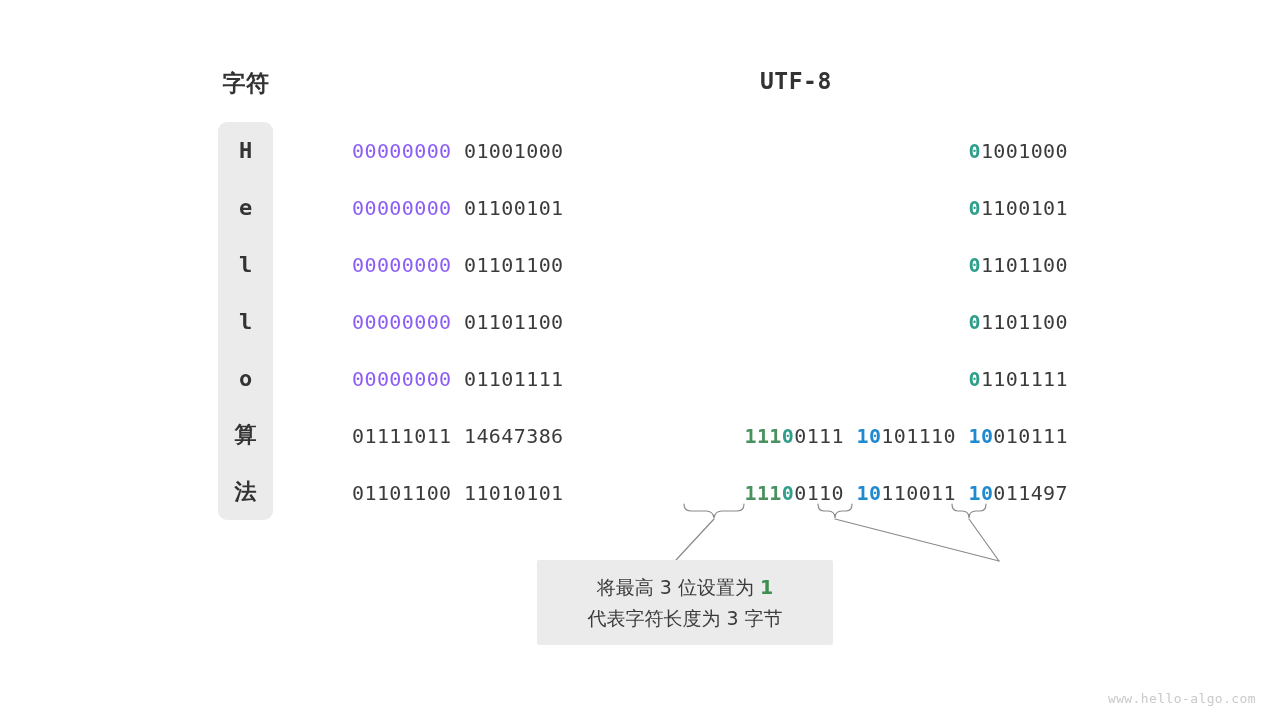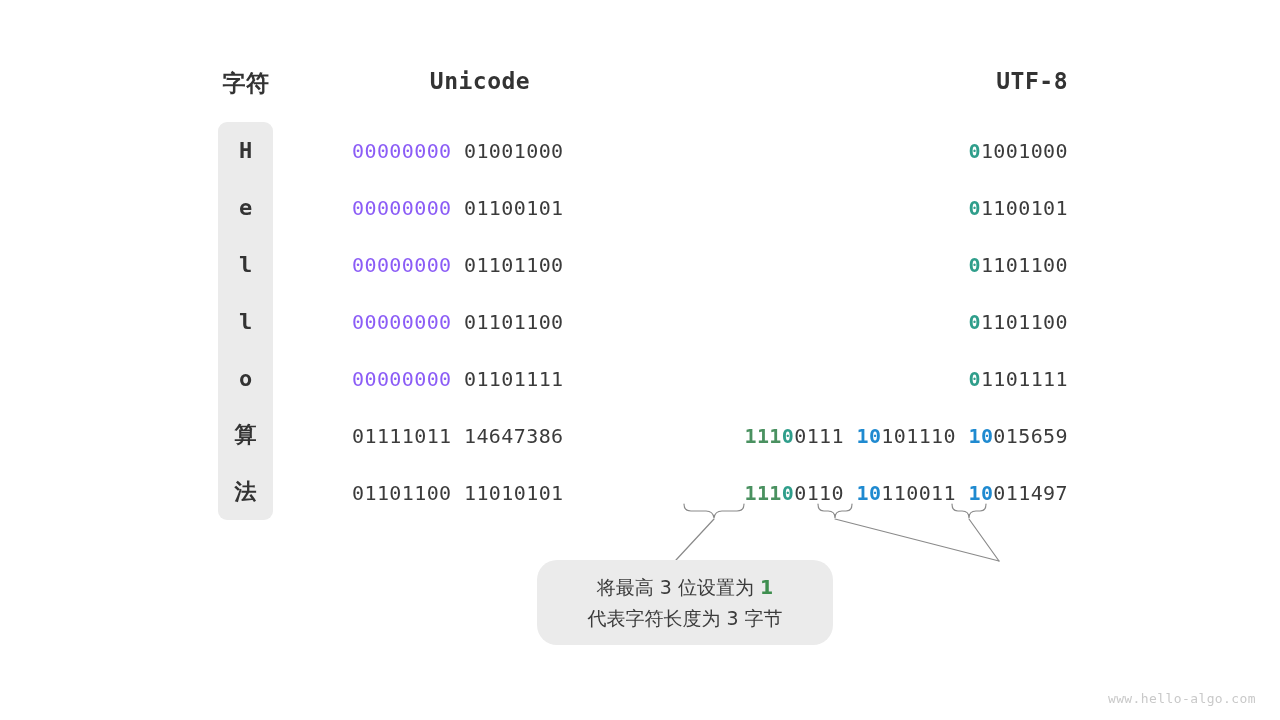--- a/index.html
+++ b/index.html
@@ -27,21 +27,21 @@
     position: absolute;
     font-family: "DejaVu Sans Mono", monospace;
     font-weight: bold;
     font-size: 23px;
     color: #333333;
     letter-spacing: 0.5px;
     white-space: nowrap;
   }
   .hdr-char   { left: 218px; top: 68px; width: 56px; text-align: center; font-family: "DejaVu Sans", sans-serif; }
   .hdr-unicode{ left: 352px; top: 68px; width: 256px; text-align: center; }
-  .hdr-utf8   { left: 760px; top: 68px; width: 308px; text-align: right; }
+  .hdr-utf8   { left: 760px; top: 68px; width: 308px; text-align: left; }
 
   
   .char-panel {
     position: absolute;
     left: 218px;
     top: 122px;
     width: 55px;
     height: 398px;
     background: #ebebeb;
     border-radius: 9px;
@@ -97,21 +97,21 @@
     top: 0;
     width: 1280px;
     height: 720px;
     pointer-events: none;
   }
 
   
   .note {
     position: absolute;
     background: #ebebeb;
-    border-radius: 20px;
+    border-radius: 2px;
     display: flex;
     flex-direction: column;
     align-items: center;
     justify-content: center;
     font-family: "DejaVu Sans", sans-serif;
     font-size: 19px;
     color: #3b3b3b;
     line-height: 31px;
     text-align: center;
   }
@@ -131,21 +131,20 @@
     letter-spacing: 0.4px;
     margin-top: 12px;
   }
 </style>
 </head>
 <body>
 
 <div class="stage">
 
   <div class="col-header hdr-char">字符</div>
-  <div class="col-header hdr-unicode">Unicode</div>
   <div class="col-header hdr-utf8">UTF-8</div>
 
   <div class="char-panel"></div>
 
   <div class="char-cell" style="top:139px">H</div>
   <div class="uni-cell" style="top:139px"><span class="dim">00000000</span> <span>01001000</span></div>
   <div class="utf-cell" style="top:139px"><span class="teal">0</span><span>1001000</span></div>
 
   <div class="char-cell" style="top:196px">e</div>
   <div class="uni-cell" style="top:196px"><span class="dim">00000000</span> <span>01100101</span></div>
@@ -158,21 +157,21 @@
   <div class="char-cell" style="top:310px">l</div>
   <div class="uni-cell" style="top:310px"><span class="dim">00000000</span> <span>01101100</span></div>
   <div class="utf-cell" style="top:310px"><span class="teal">0</span><span>1101100</span></div>
 
   <div class="char-cell" style="top:367px">o</div>
   <div class="uni-cell" style="top:367px"><span class="dim">00000000</span> <span>01101111</span></div>
   <div class="utf-cell" style="top:367px"><span class="teal">0</span><span>1101111</span></div>
 
   <div class="char-cell cjk" style="top:423px">算</div>
   <div class="uni-cell" style="top:424px"><span>01111011</span> <span>14647386</span></div>
-  <div class="utf-cell" style="top:424px"><span class="green">111</span><span class="teal">0</span><span>0111</span> <span class="blue">10</span><span>101110</span> <span class="blue">10</span><span>015659</span></div>
+  <div class="utf-cell" style="top:424px"><span class="green">111</span><span class="teal">0</span><span>0111</span> <span class="blue">10</span><span>101110</span> <span class="blue">10</span><span>010111</span></div>
 
   <div class="char-cell cjk" style="top:480px">法</div>
   <div class="uni-cell" style="top:481px"><span>01101100</span> <span>11010101</span></div>
   <div class="utf-cell" style="top:481px"><span class="green">111</span><span class="teal">0</span><span>0110</span> <span class="blue">10</span><span>110011</span> <span class="blue">10</span><span>011497</span></div>
 
   <svg class="connectors" viewBox="0 0 1280 720">
     <g fill="none" stroke="#8a8a8a" stroke-width="1.2" stroke-linecap="round">
 
       <path d="M684,504 q0,7 7,7 h15 q7,0 8,7 q1,-7 8,-7 h15 q7,0 7,-7"></path>
 

